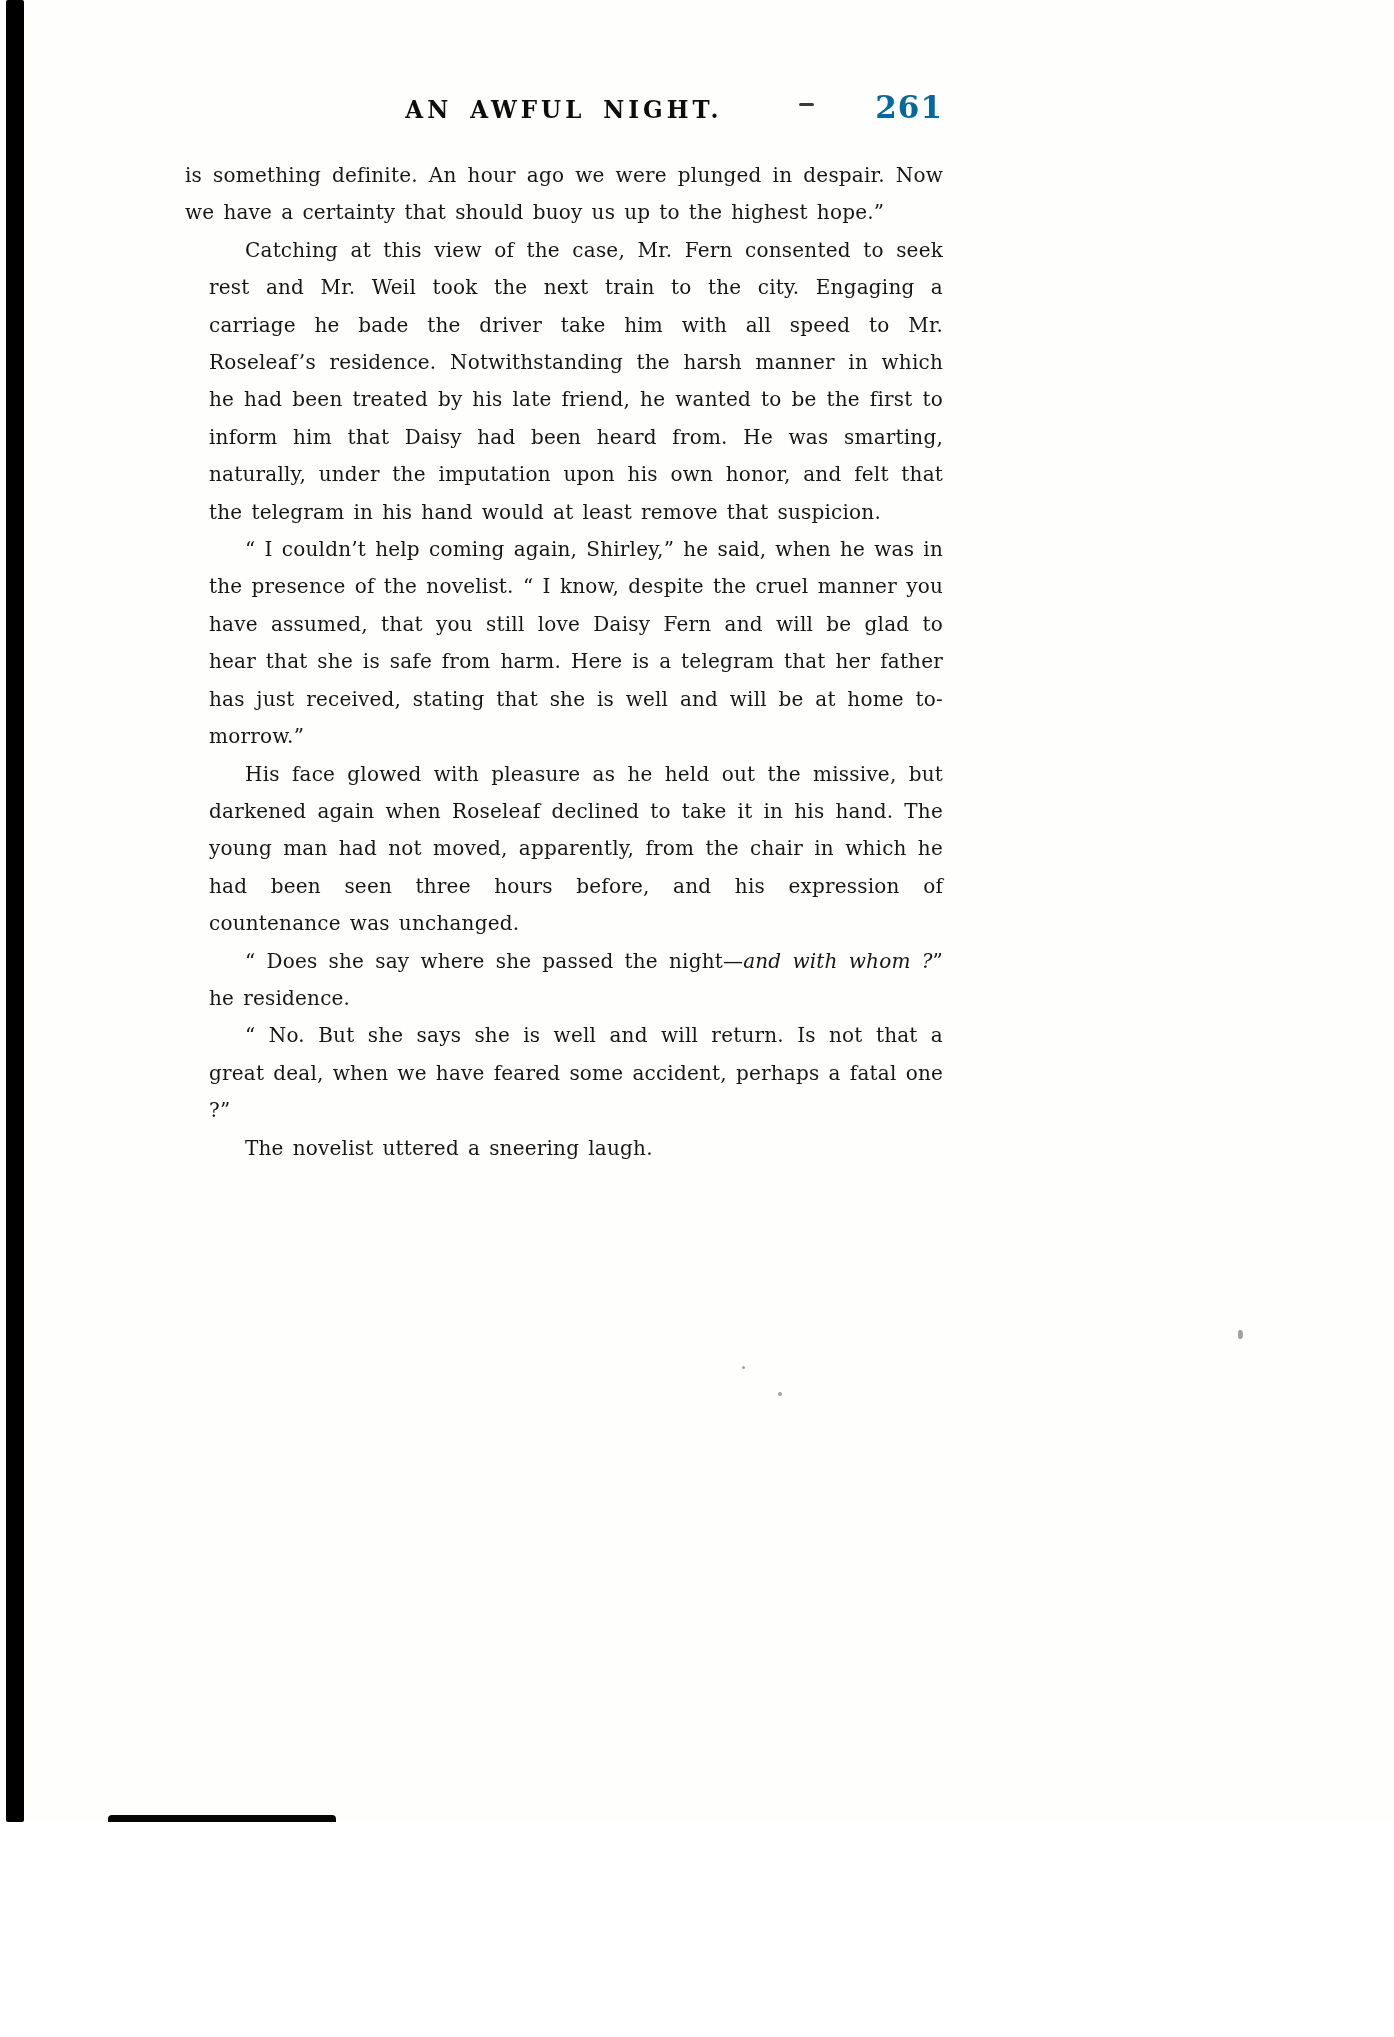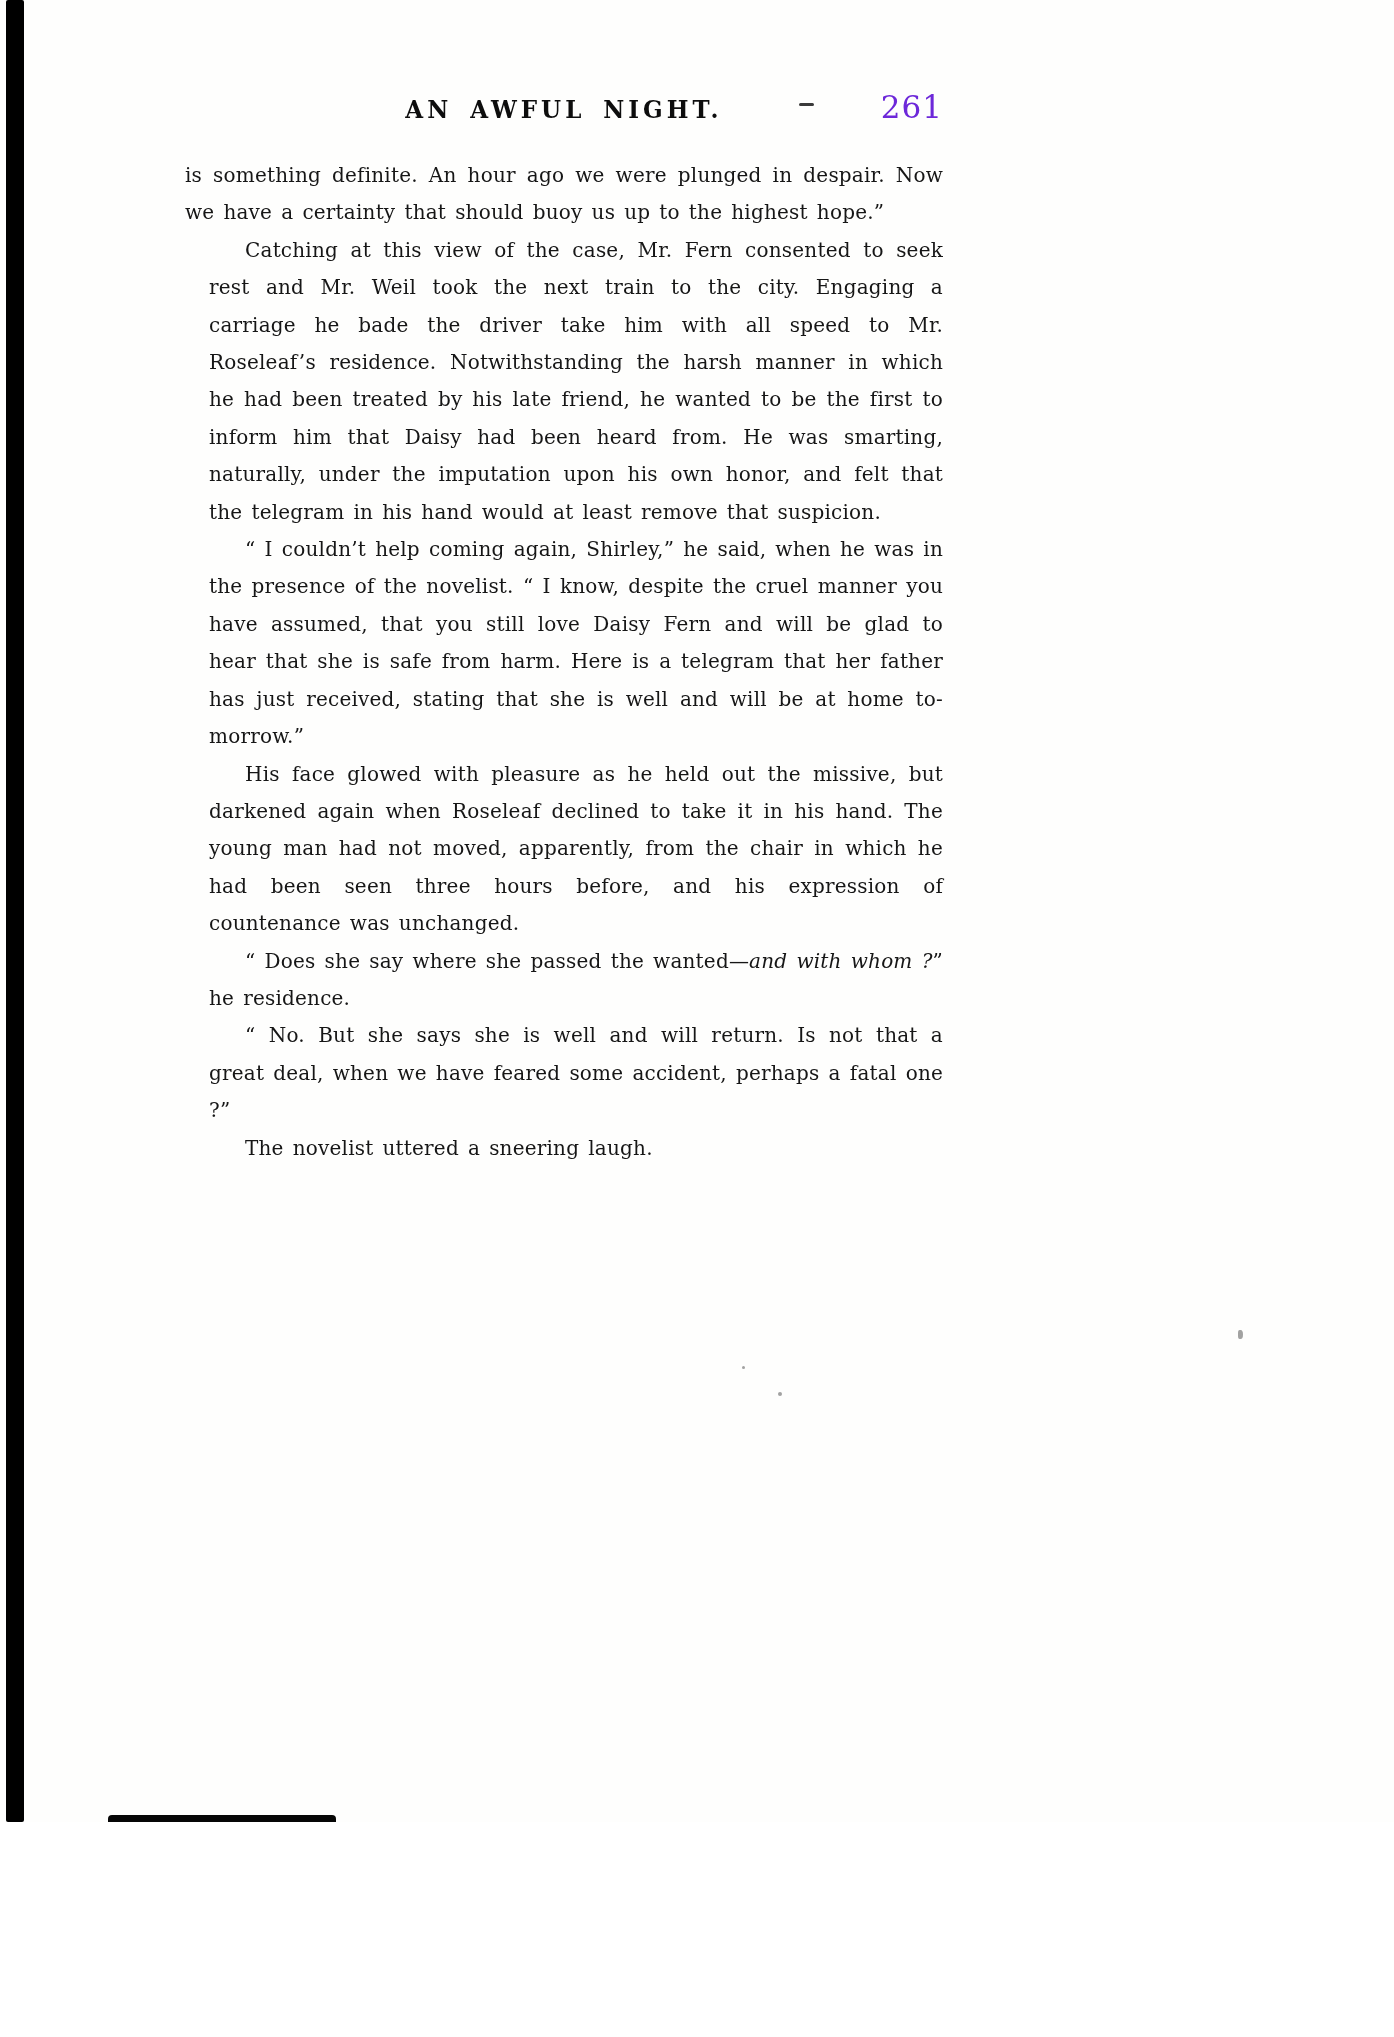--- a/index.html
+++ b/index.html
@@ -77,24 +77,24 @@
     letter-spacing: 4px;
     word-spacing: 6px;
     color: #0d0d0d;
     transform: scaleY(1.05);
   }
 
   .page-number {
     position: absolute;
     right: 0;
     top: -7px;
-    font-weight: normal;
+    font-weight: bold;
     font-size: 31px;
     letter-spacing: 1px;
-    color: #6d28d9;
+    color: #0369a1;
   }
 
   .page-body {
     position: absolute;
     top: 157px;
     left: 185px;
     width: 758px;
     text-align: justify;
   }
 
@@ -126,18 +126,18 @@
   <div class="header-row">
     <span class="running-title">AN AWFUL NIGHT.</span>
     <span class="page-number">261</span>
   </div>
 
   <div class="page-body">
       <p class="para"><span class="seg">is something definite.  An hour ago we were plunged in despair.  Now we have a certainty that should buoy us up to the highest hope.”</span></p>
       <p class="para indent"><span class="seg">Catching at this view of the case, Mr. Fern consented to seek rest and Mr. Weil took the next train to the city.  Engaging a carriage he bade the driver take him with all speed to Mr. Roseleaf’s residence. Notwithstanding the harsh manner in which he had been treated by his late friend, he wanted to be the first to inform him that Daisy had been heard from. He was smarting, naturally, under the imputation upon his own honor, and felt that the telegram in his hand would at least remove that suspicion.</span></p>
       <p class="para indent"><span class="seg">“ I couldn’t help coming again, Shirley,” he said, when he was in the presence of the novelist.  “ I know, despite the cruel manner you have assumed, that you still love Daisy Fern and will be glad to hear that she is safe from harm.  Here is a telegram that her father has just received, stating that she is well and will be at home to-morrow.”</span></p>
       <p class="para indent"><span class="seg">His face glowed with pleasure as he held out the missive, but darkened again when Roseleaf declined to take it in his hand.  The young man had not moved, apparently, from the chair in which he had been seen three hours before, and his expression of countenance was unchanged.</span></p>
-      <p class="para indent"><span class="seg">“ Does she say where she passed the wanted—</span><span class="seg italic">and with whom ?</span><span class="seg">” he residence.</span></p>
+      <p class="para indent"><span class="seg">“ Does she say where she passed the night—</span><span class="seg italic">and with whom ?</span><span class="seg">” he residence.</span></p>
       <p class="para indent"><span class="seg">“ No.  But she says she is well and will return. Is not that a great deal, when we have feared some accident, perhaps a fatal one ?”</span></p>
       <p class="para indent"><span class="seg">The novelist uttered a sneering laugh.</span></p>
     </div>
 
 </div>
 
 </body></html>

